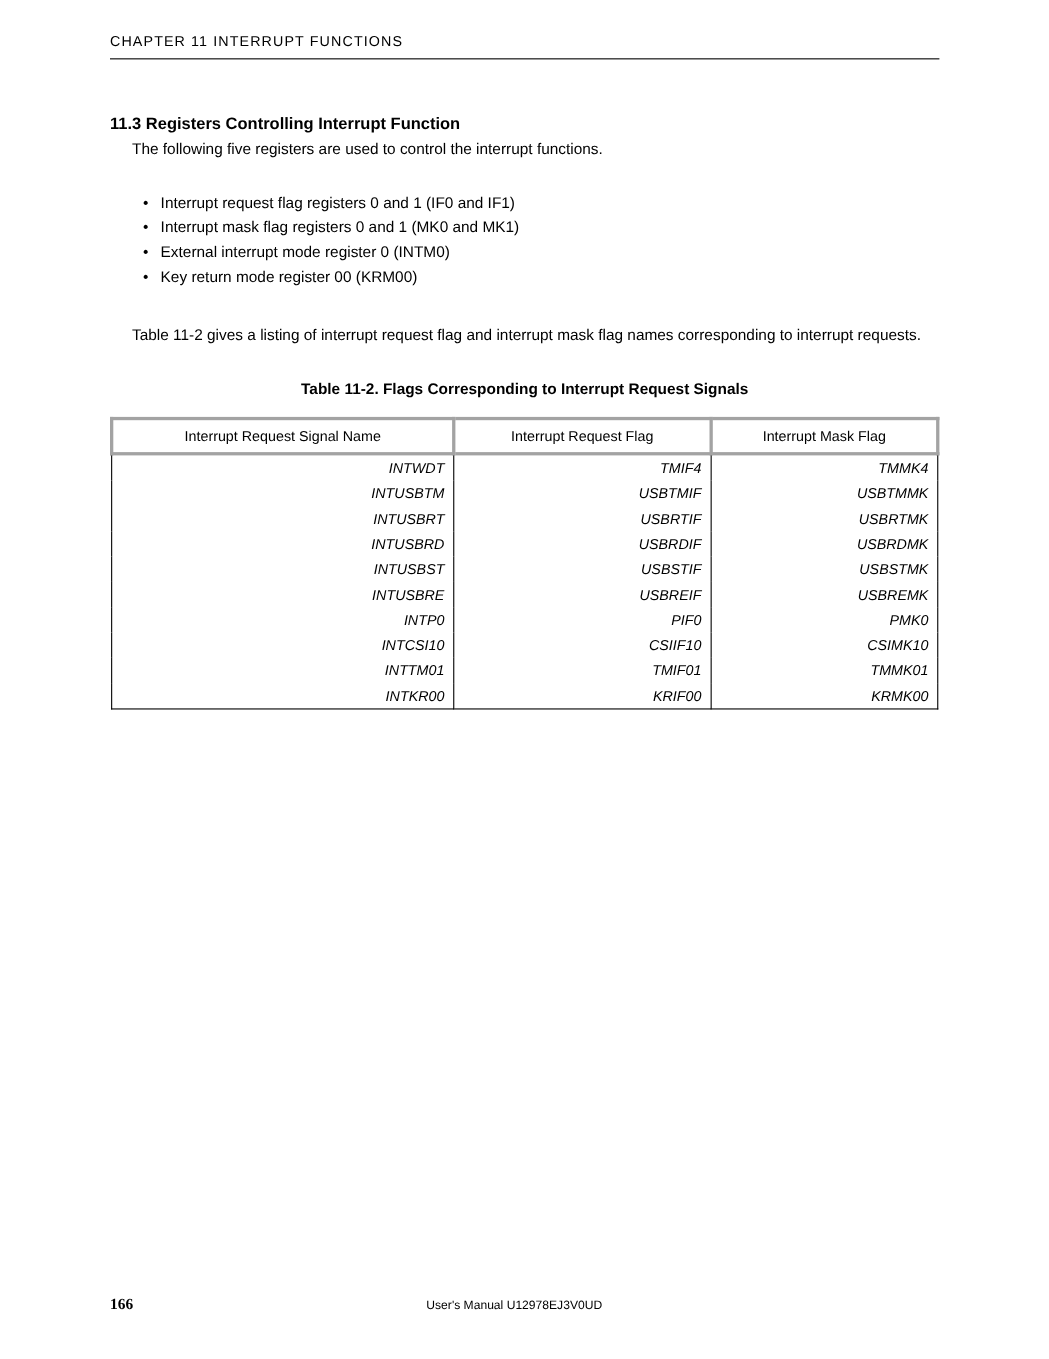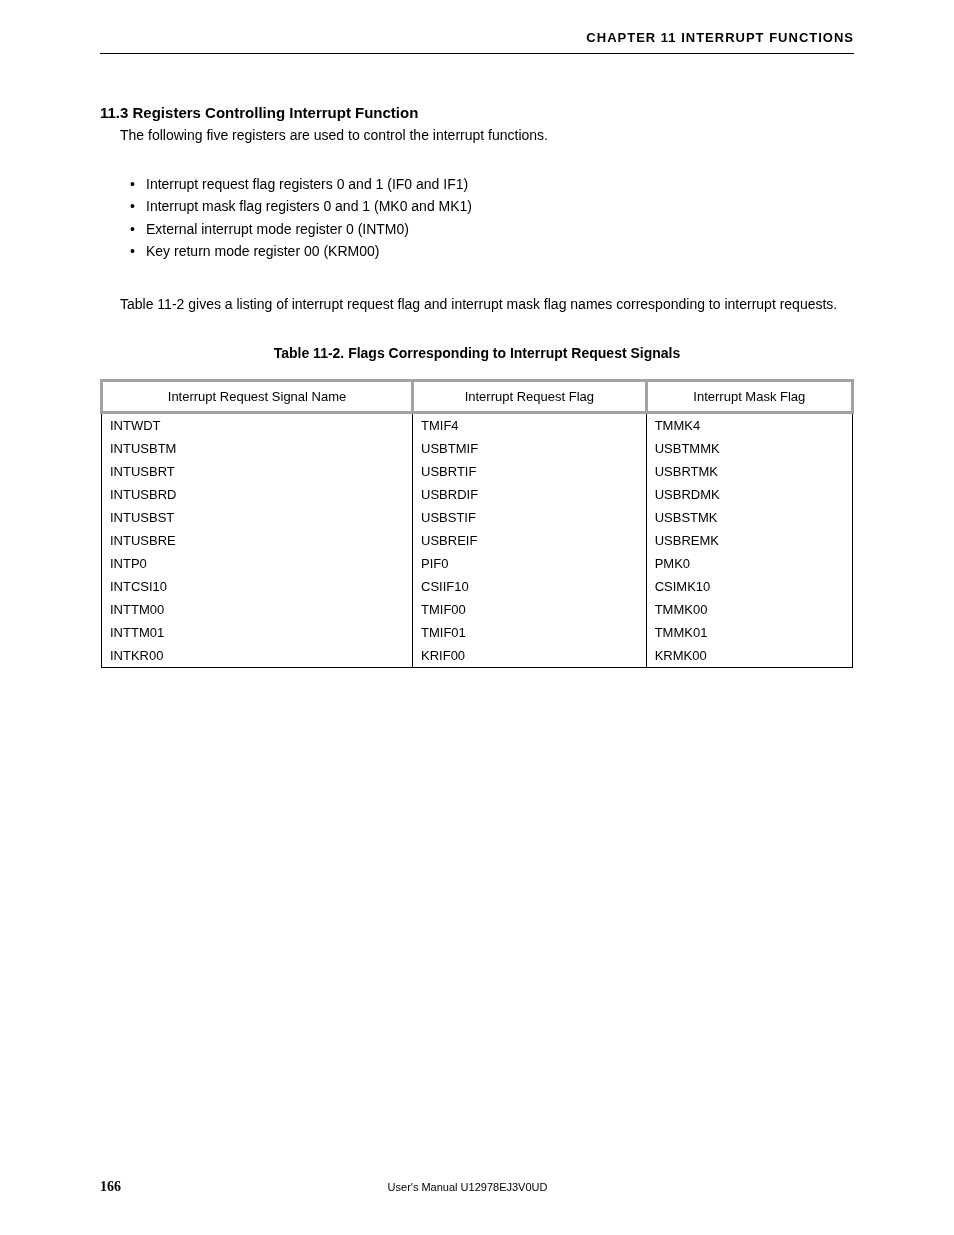--- a/index.html
+++ b/index.html
@@ -11,22 +11,22 @@
       font-family: Arial, Helvetica, sans-serif;
       background: #fff;
       width: 954px;
       height: 1235px;
       position: relative;
     }
     .page {
       padding: 30px 100px 40px 100px;
     }
     .chapter-header {
-      text-align: right;
-      font-weight: bold;
+      text-align: left;
+      font-weight: normal;
       font-size: 13px;
       padding-bottom: 8px;
       border-bottom: 1px solid #000;
       margin-bottom: 50px;
       letter-spacing: 1px;
     }
     .section-heading {
       font-weight: bold;
       font-size: 15px;
       margin-bottom: 6px;
@@ -75,21 +75,22 @@
     .flag-table th {
       font-weight: normal;
       text-align: center;
       border: 3px solid #a3a3a3;
       padding: 7px 8px;
     }
     .flag-table td {
       border-left: 1px solid #000;
       border-right: 1px solid #000;
       padding: 4px 8px;
-      text-align: left;
+      text-align: right;
+      font-style: italic;
     }
     .flag-table tbody tr:last-child td {
       border-bottom: 1px solid #000;
     }
     .footer {
       position: absolute;
       bottom: 40px;
       left: 0;
       right: 0;
       padding: 0 100px;
@@ -172,25 +173,20 @@
         <td>INTP0</td>
         <td>PIF0</td>
         <td>PMK0</td>
       </tr>
       <tr>
         <td>INTCSI10</td>
         <td>CSIIF10</td>
         <td>CSIMK10</td>
       </tr>
       <tr>
-        <td>INTTM00</td>
-        <td>TMIF00</td>
-        <td>TMMK00</td>
-      </tr>
-      <tr>
         <td>INTTM01</td>
         <td>TMIF01</td>
         <td>TMMK01</td>
       </tr>
       <tr>
         <td>INTKR00</td>
         <td>KRIF00</td>
         <td>KRMK00</td>
       </tr>
     </tbody>

